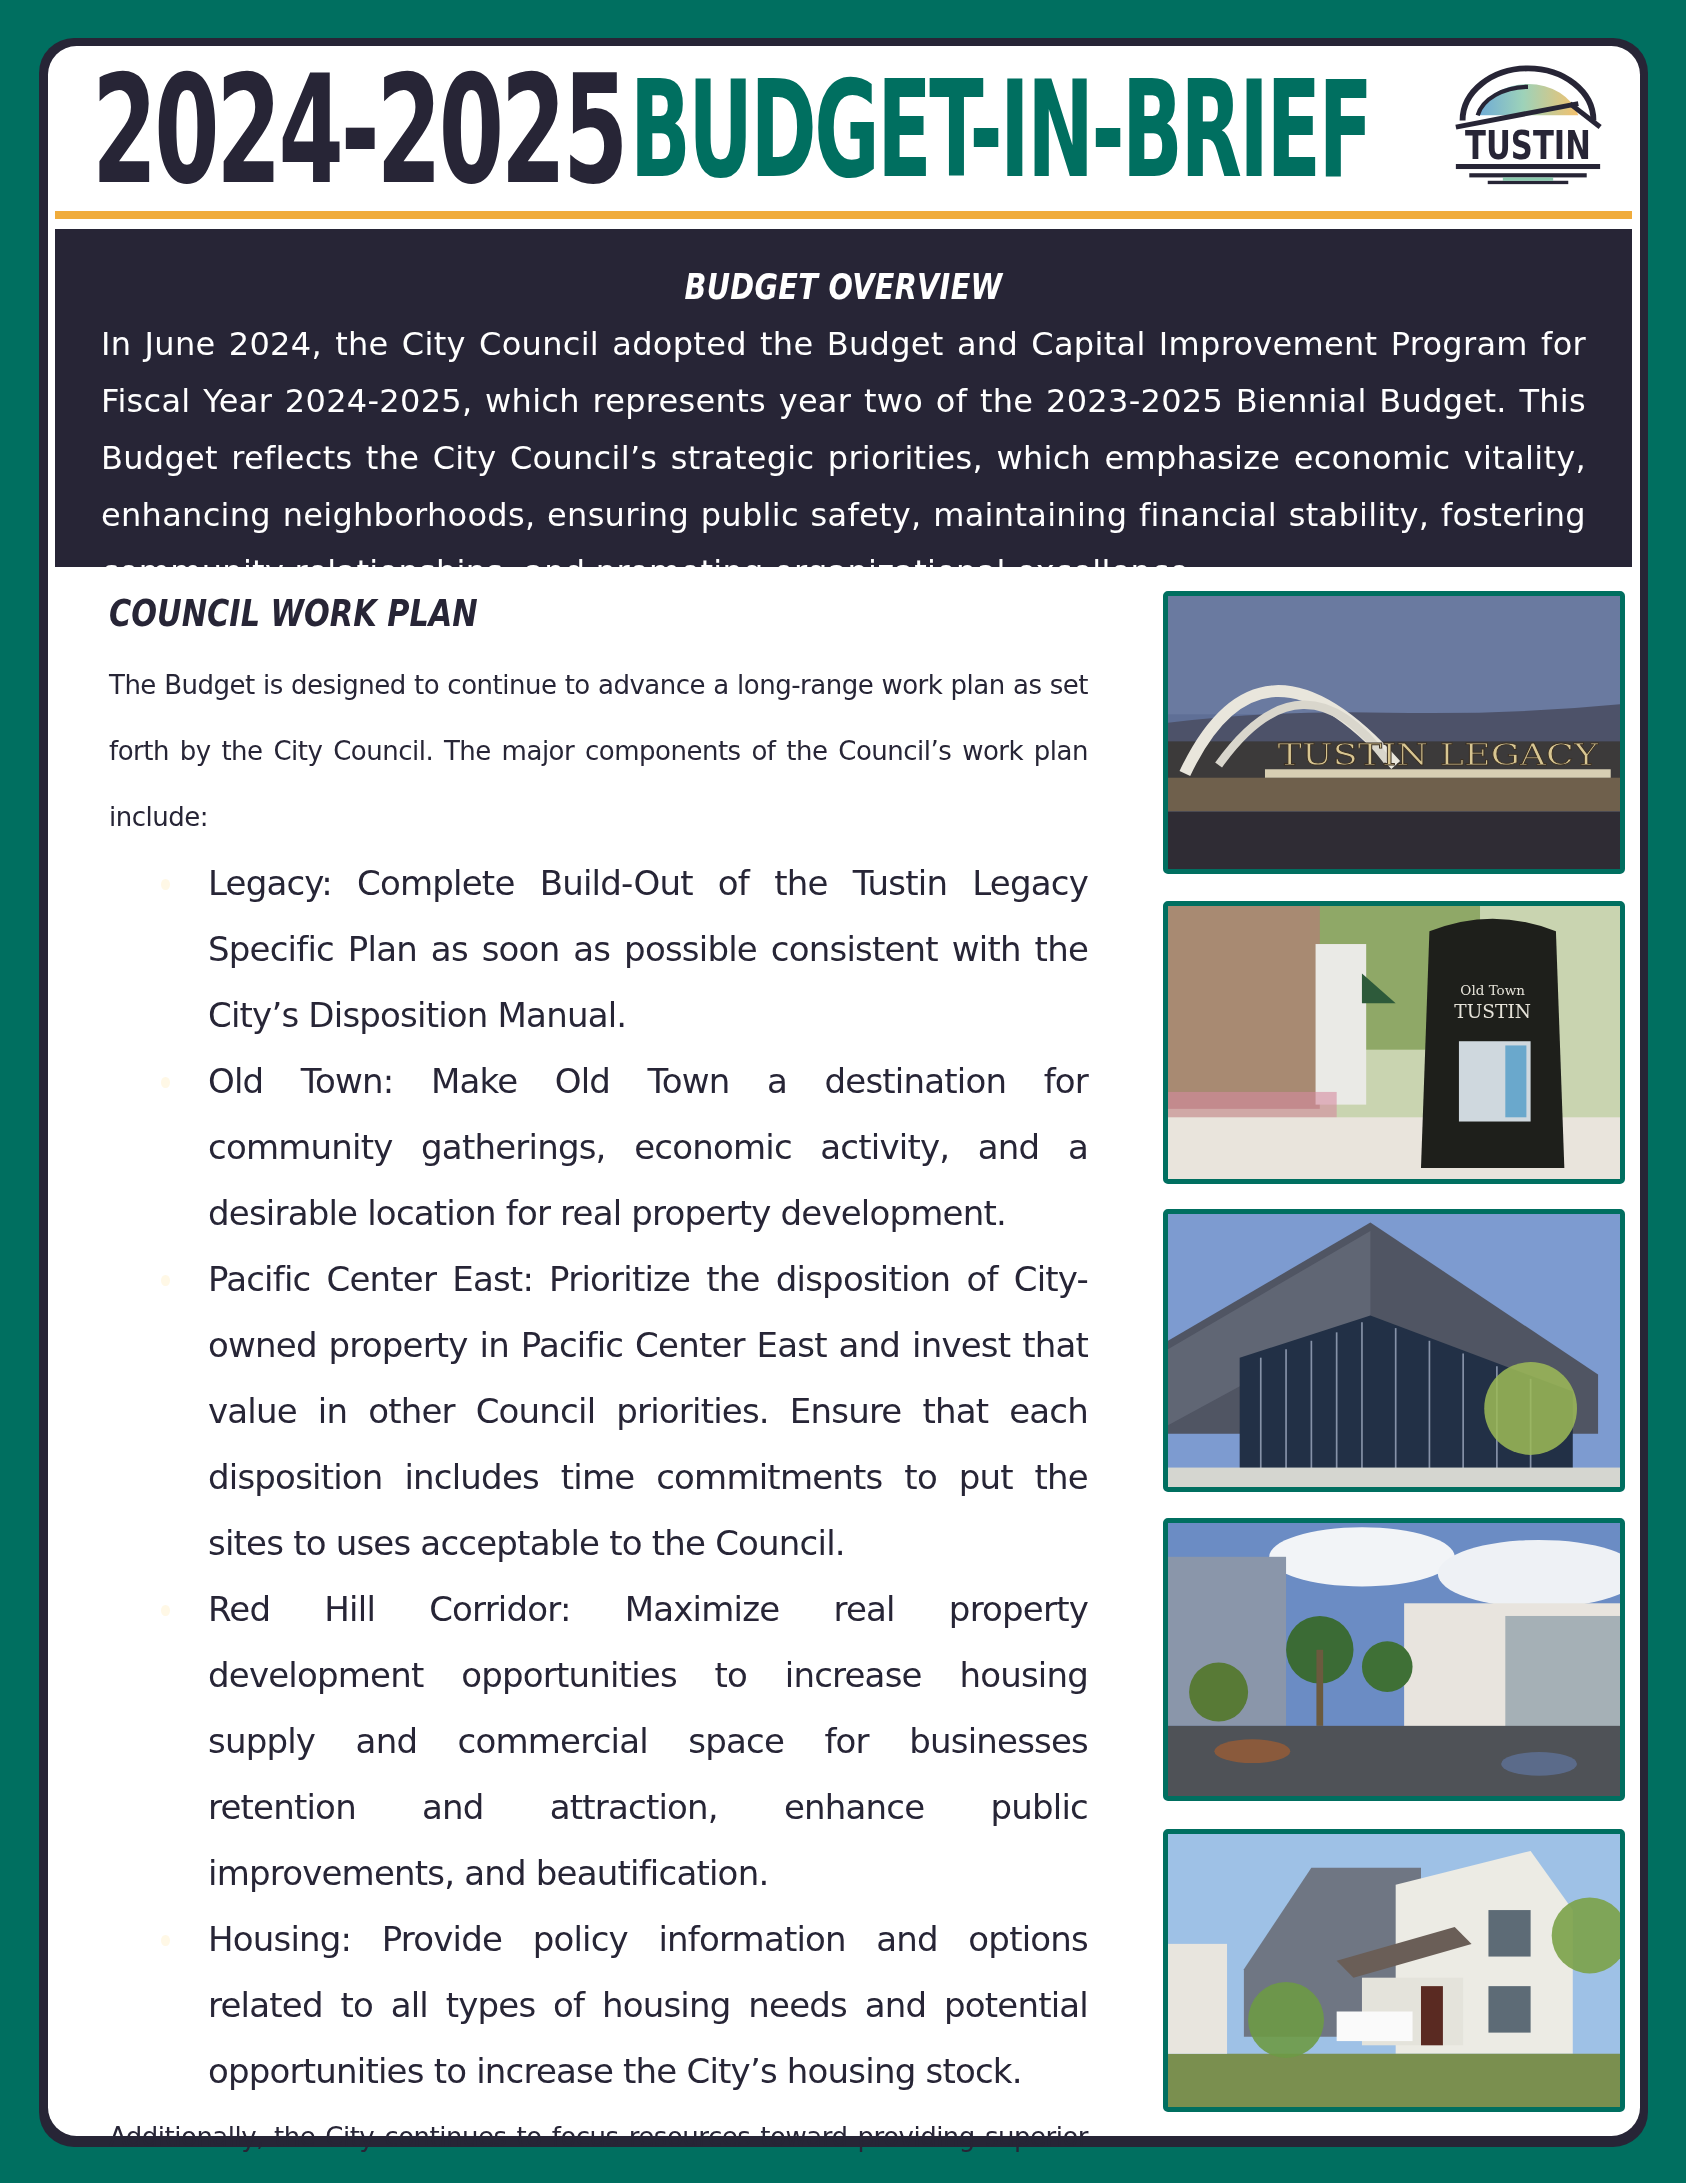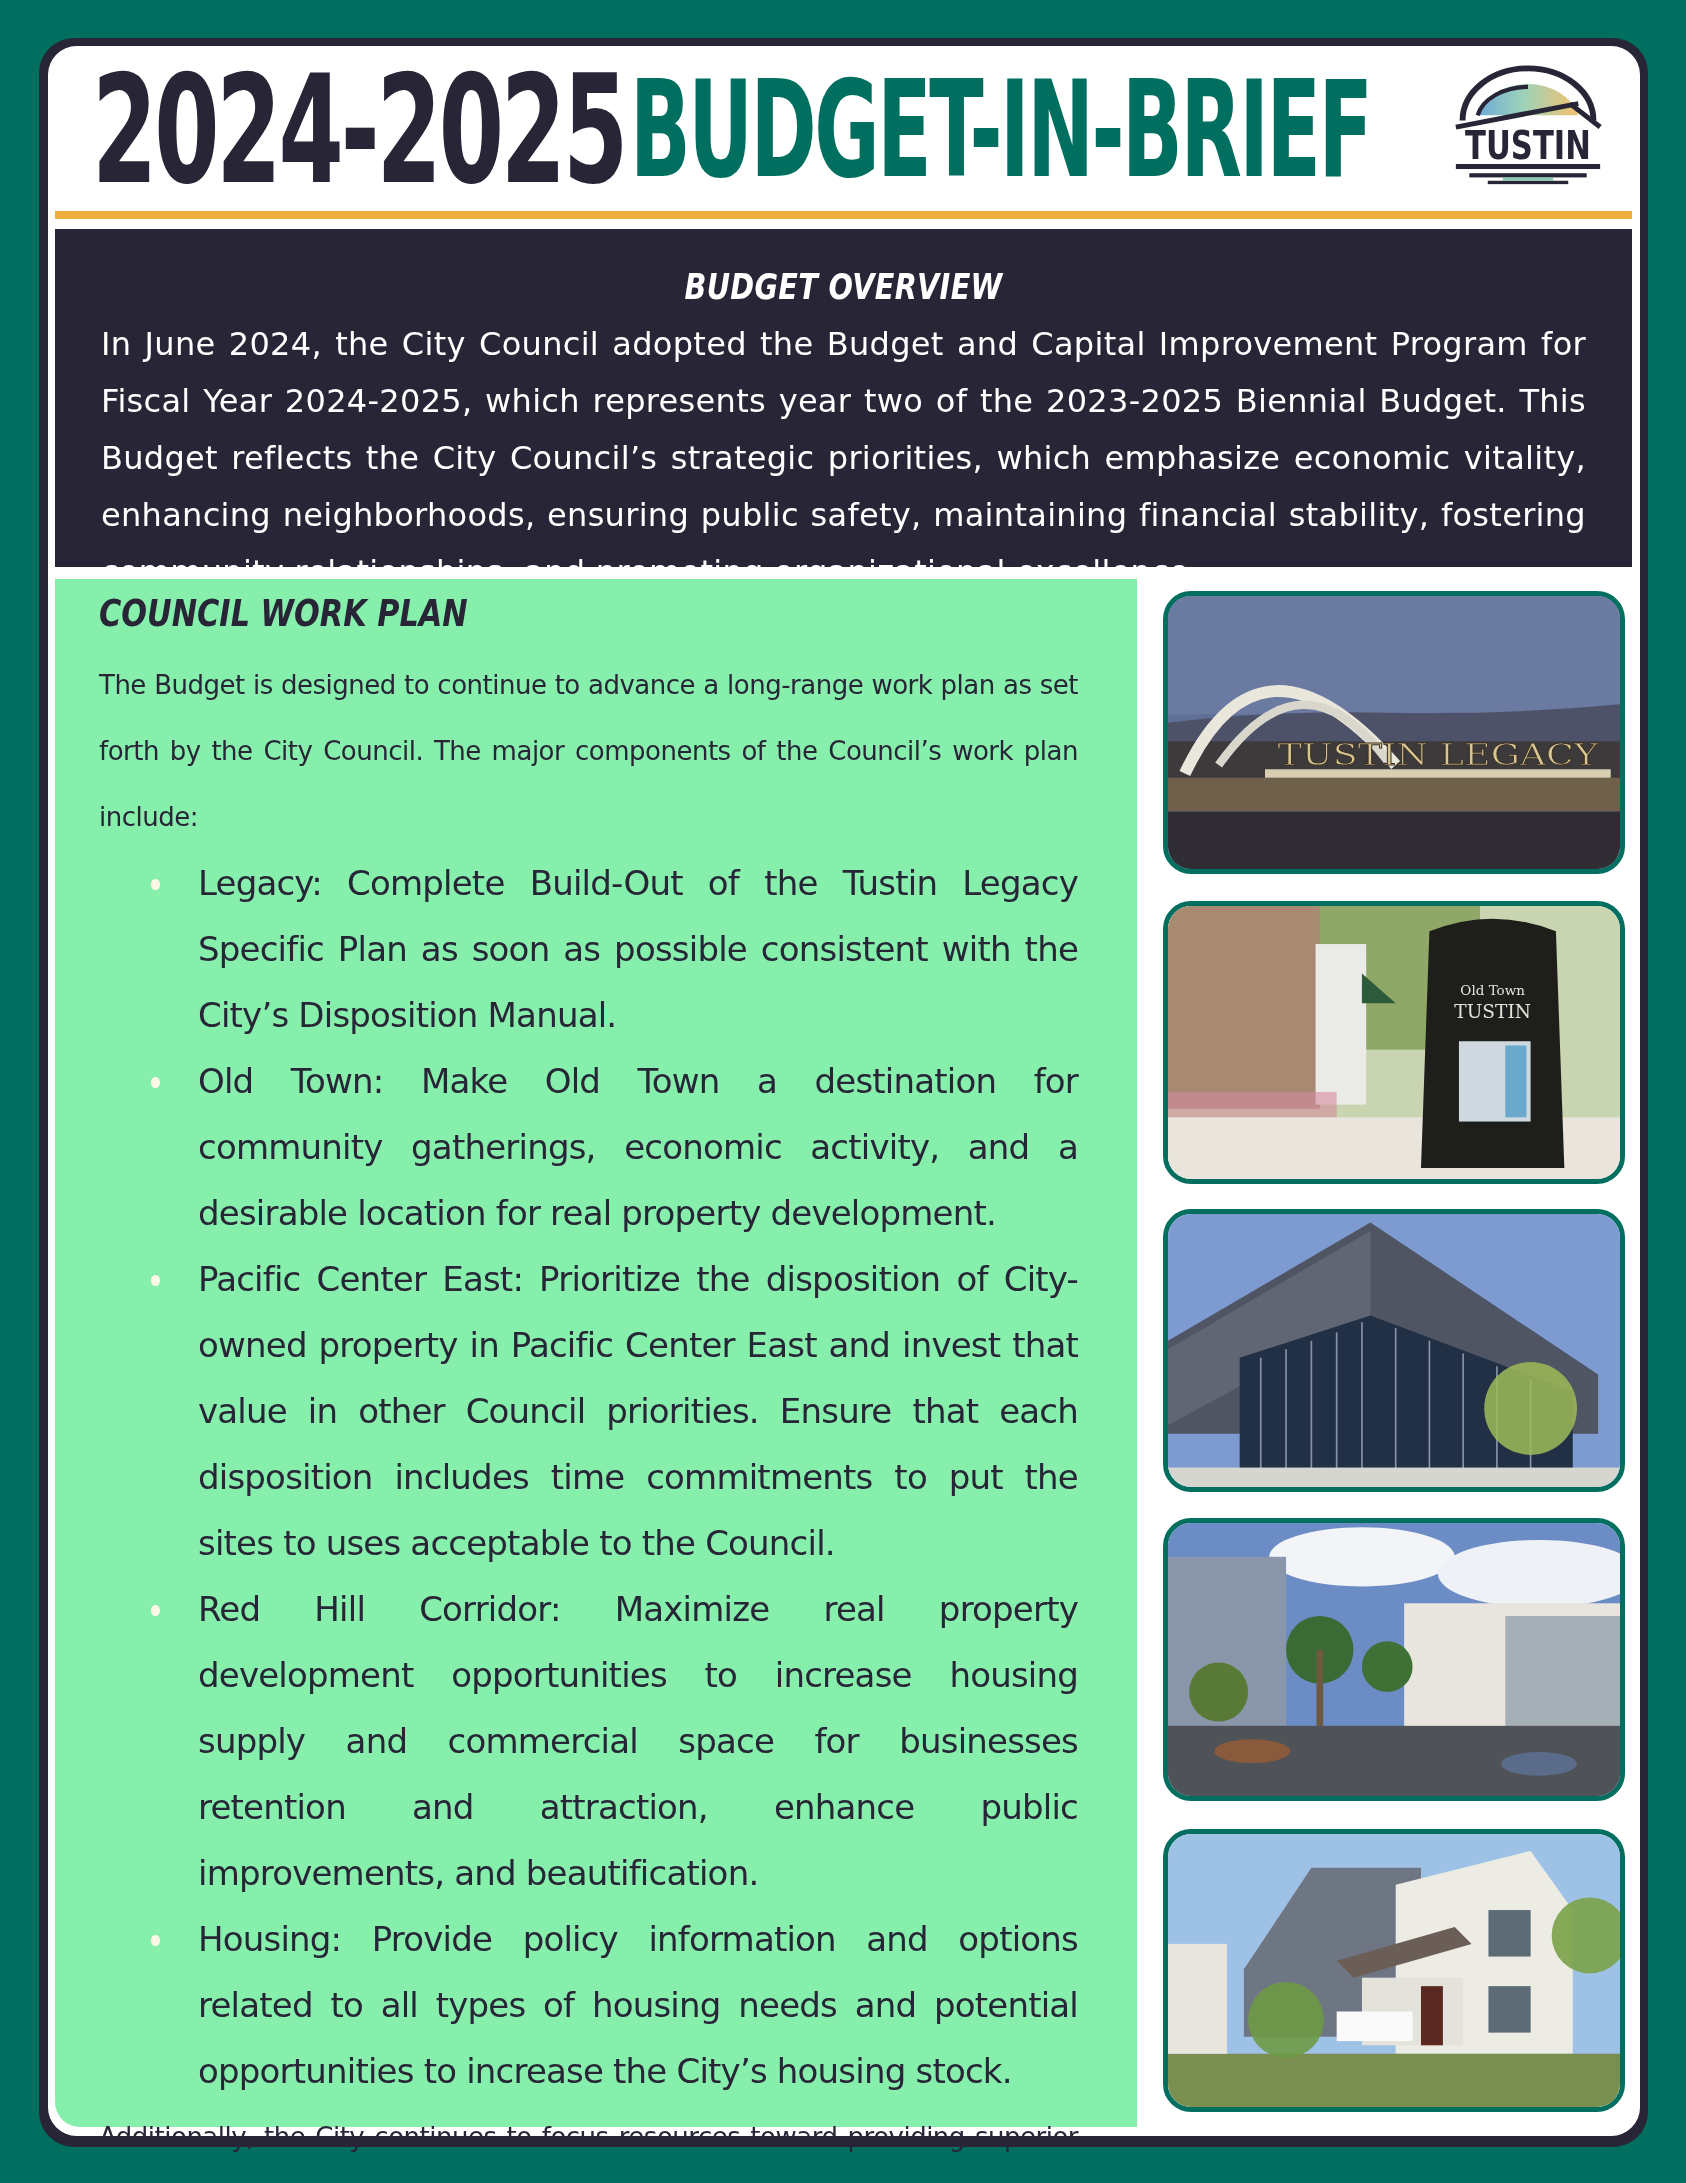--- a/index.html
+++ b/index.html
@@ -43,22 +43,22 @@
     font-size: 35px; line-height: 42px; letter-spacing: 0.4px;
     transform: scaleX(0.82);
   }
   .overview p {
     margin-top: 8.4px;
     font-family: "DejaVu Sans", sans-serif; font-size: 32px; line-height: 57px;
     text-align: justify; letter-spacing: 0.3px;
   }
 
   .workplan {
-    position: absolute; left: 55px; top: 579px; width: 1082px; height: 1548px;
-    background: #86efac; border-bottom-left-radius: 25px; color: #272536;
+    position: absolute; left: 65px; top: 579px; width: 1082px; height: 1548px;
+    background: #ffffff; border-bottom-left-radius: 25px; color: #272536;
     padding: 14px 59px 0 44px;
   }
   .workplan h2 {
     font-family: "DejaVu Sans", sans-serif; font-weight: 900; font-style: italic;
     font-size: 37px; line-height: 42px; margin-bottom: 17px;
     transform: scaleX(0.82); transform-origin: left center;
   }
   .workplan p {
     font-family: "DejaVu Sans", sans-serif; font-size: 26px; line-height: 66px;
     text-align: justify; letter-spacing: -0.5px;
@@ -69,21 +69,21 @@
     font-family: "DejaVu Sans", sans-serif; font-size: 34px; line-height: 66px;
     text-align: justify; letter-spacing: -0.8px;
   }
   .workplan li .bullet {
     position: absolute; left: 52px; top: 28.6px; width: 9.2px; height: 11.8px;
     background: #fff8e6; border-radius: 50%;
   }
 
   .photo {
     position: absolute; left: 1163px; width: 462px; height: 283px;
-    border: 5.9px solid #006f60; border-radius: 28px; overflow: hidden;
+    border: 5.9px solid #006f60; border-radius: 5px; overflow: hidden;
   }
   .photo svg { display: block; width: 100%; height: 100%; }
 </style>
 </head>
 <body>
 
 <div class="frame"></div>
 <div class="sheet"></div>
 
 <div class="title-year">2024-2025</div>

